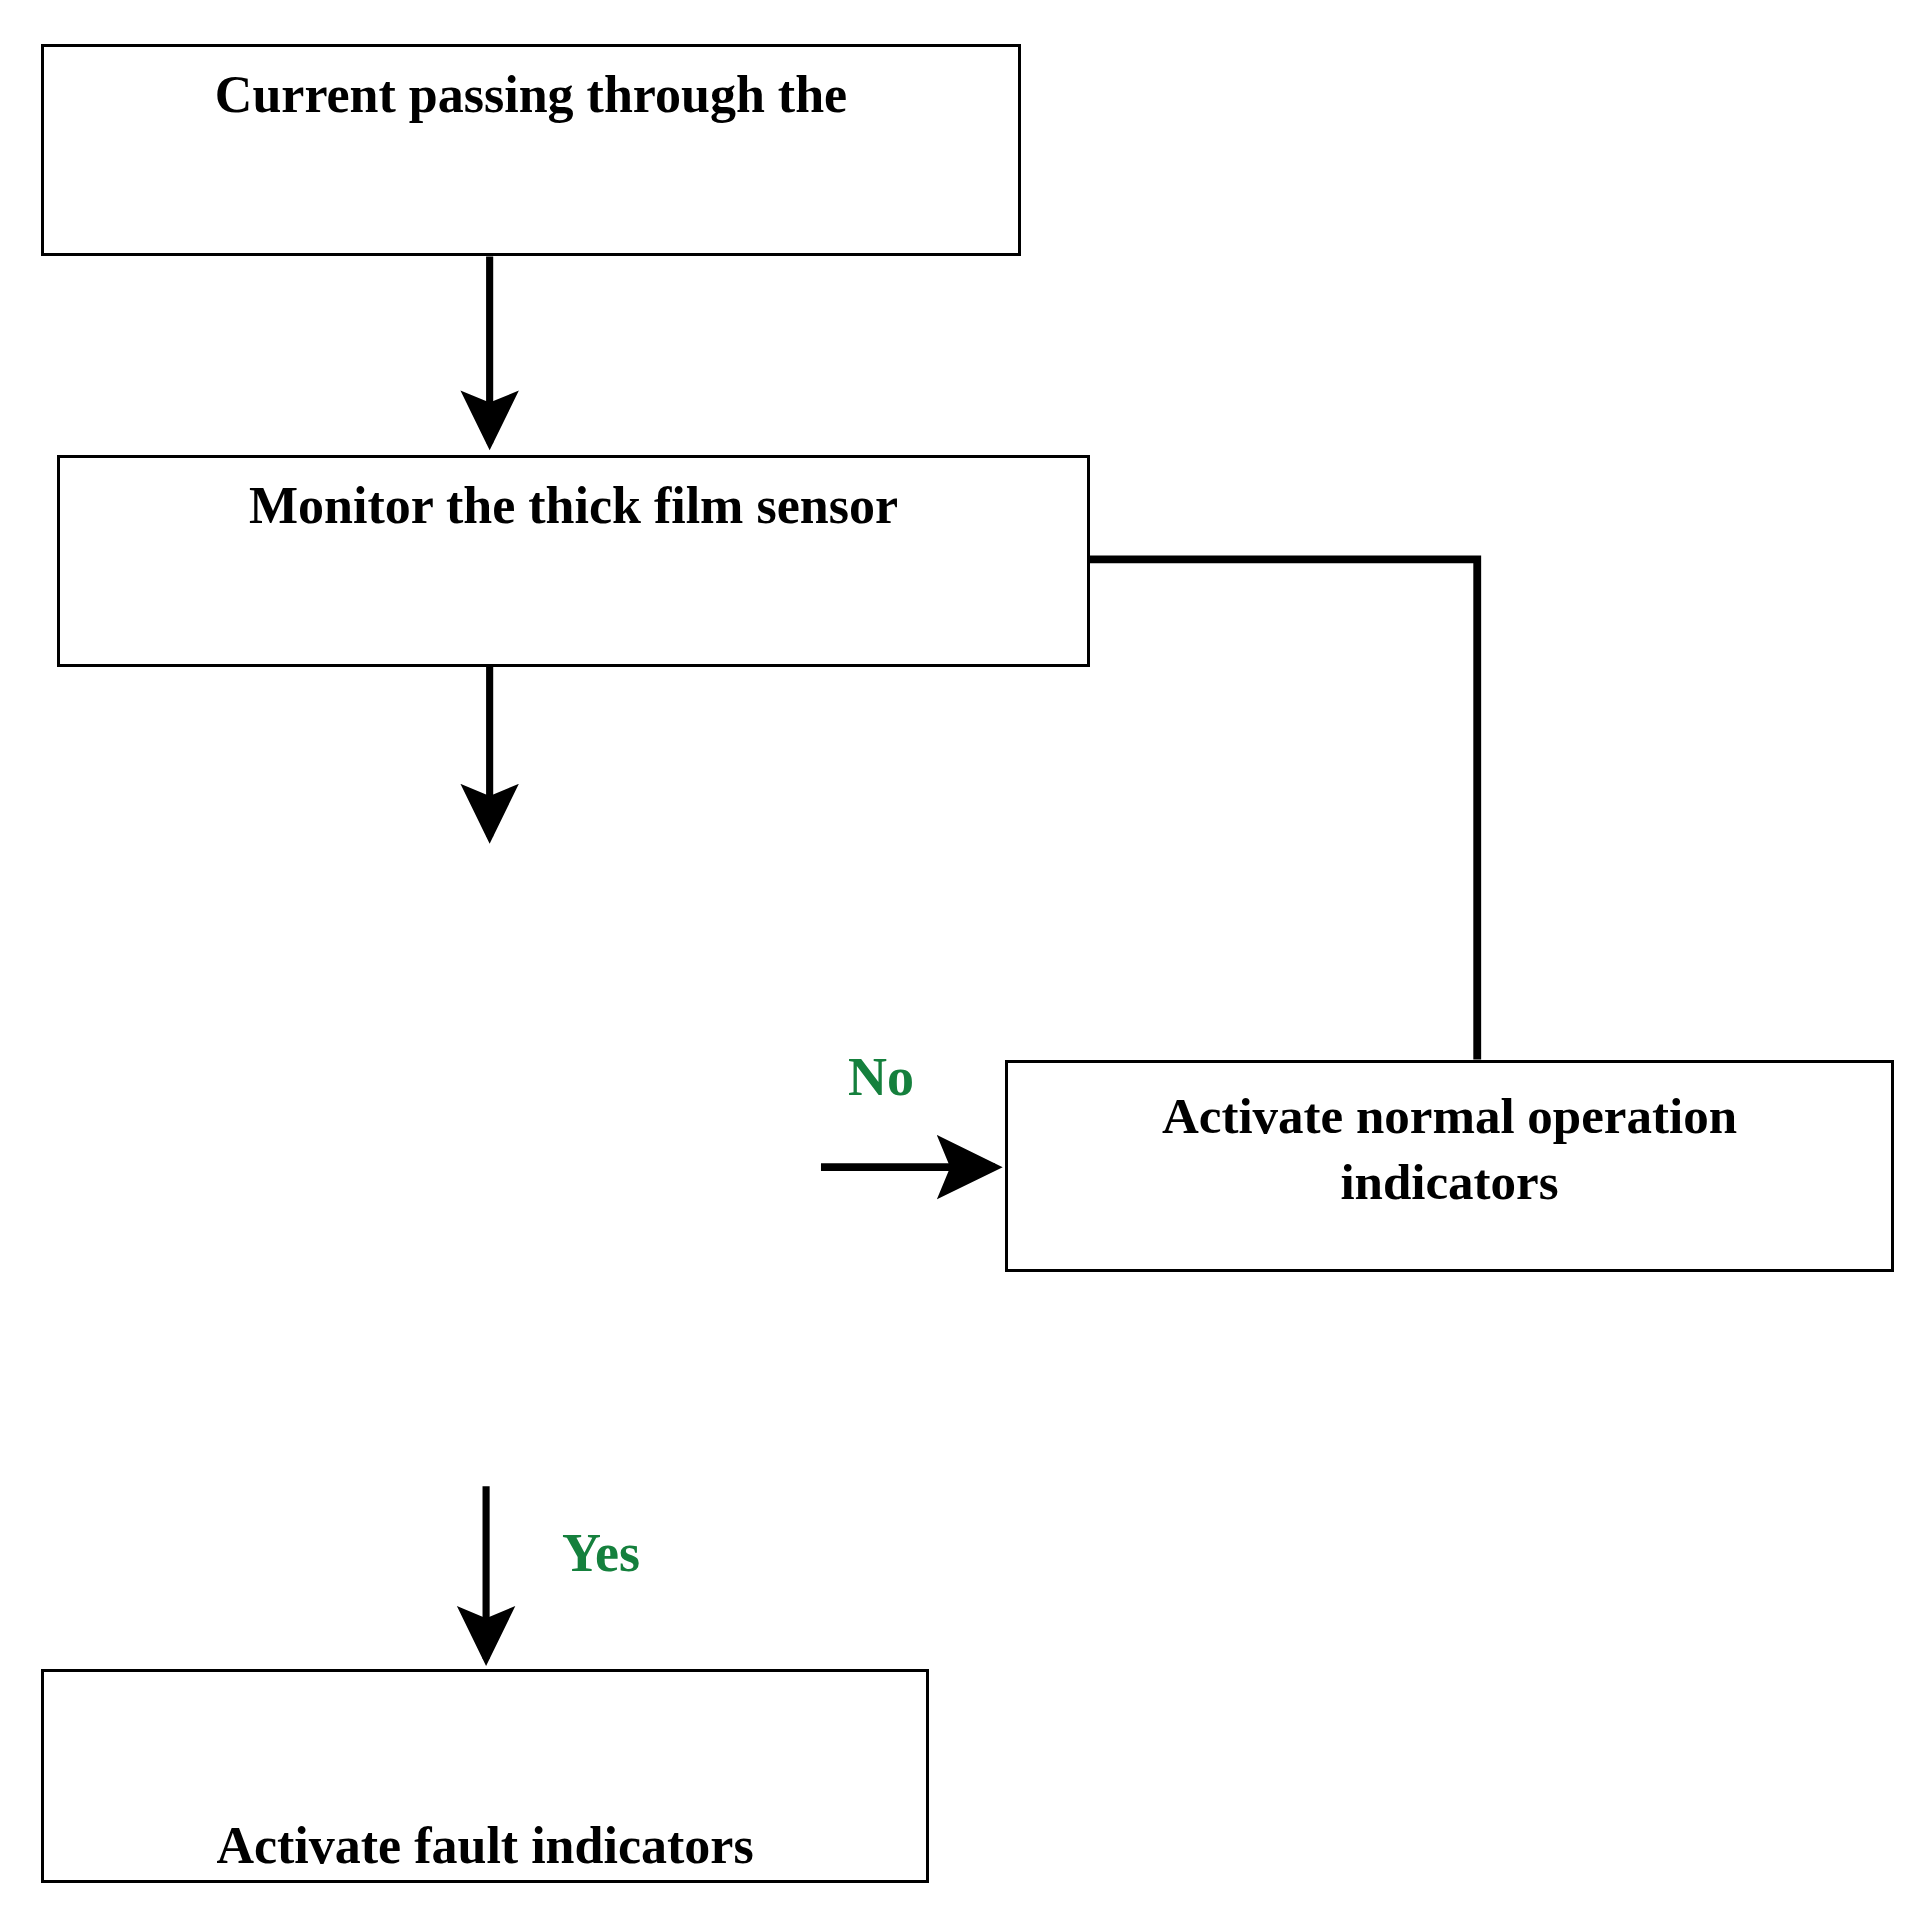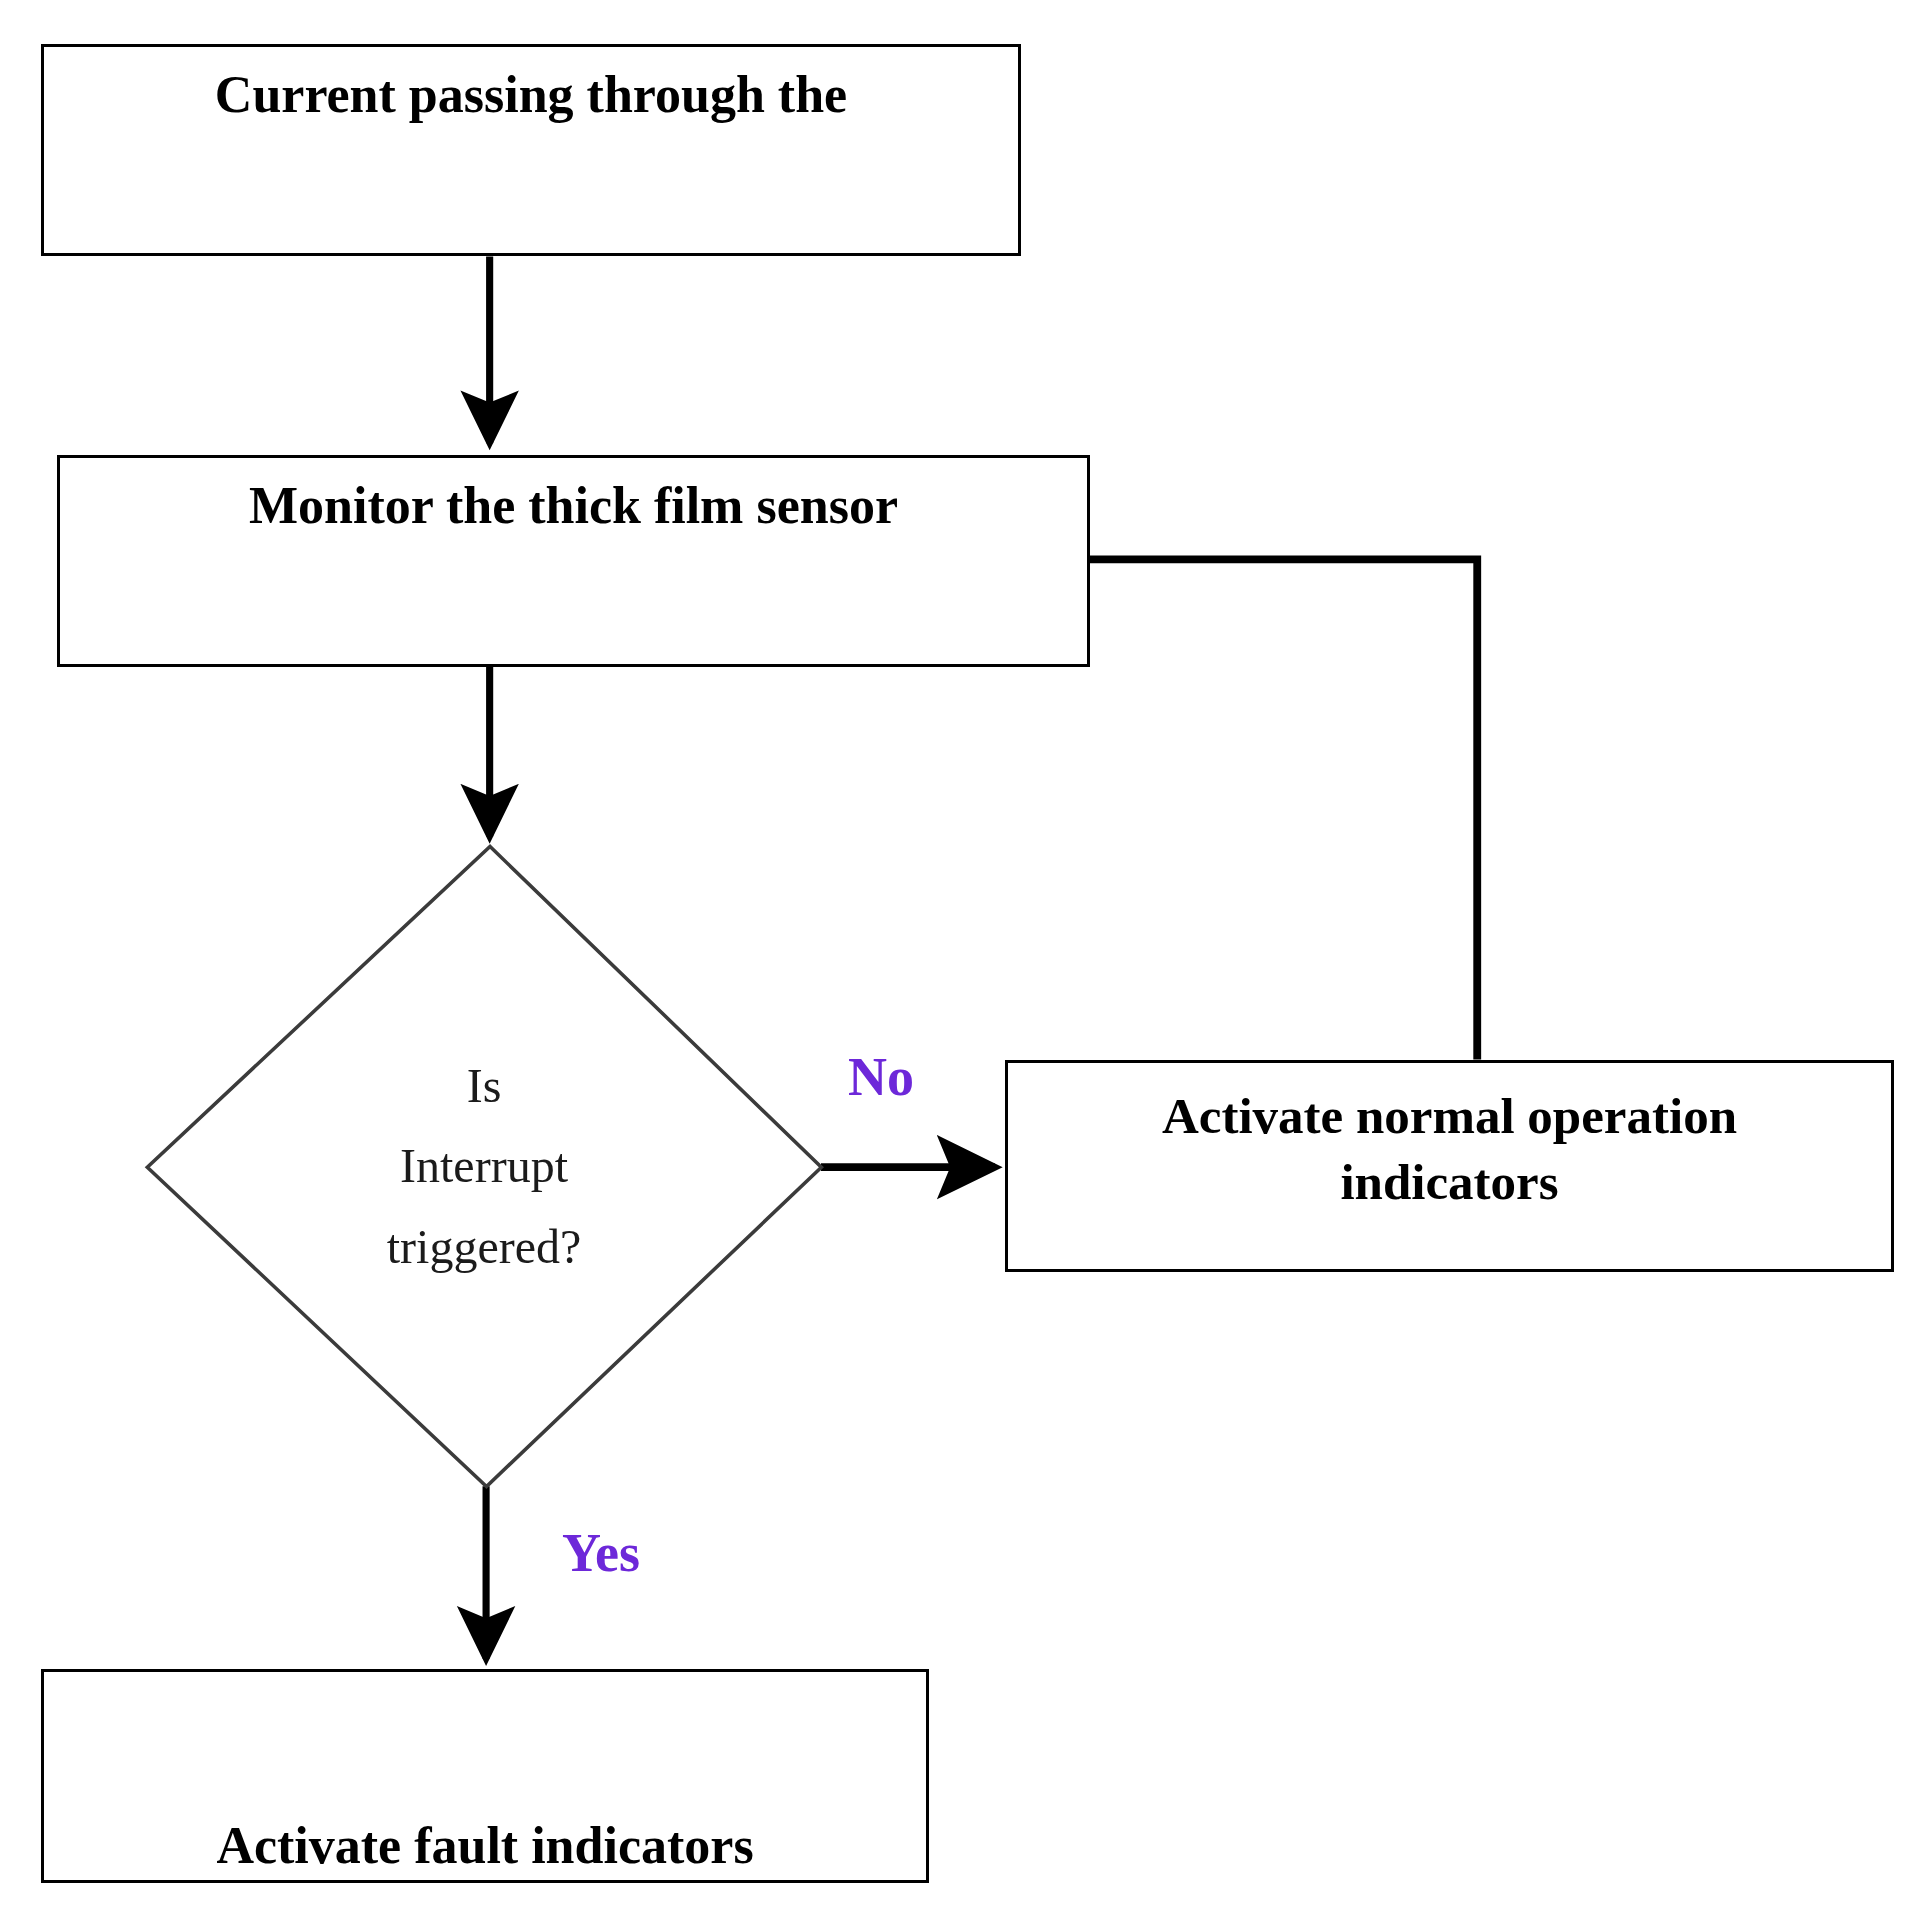--- a/index.html
+++ b/index.html
@@ -100,21 +100,21 @@
     position: absolute;
     left: 0; top: 0;
     width: 1917px; height: 1926px;
     pointer-events: none;
   }
 
   
   .edge-label {
     position: absolute;
     font-weight: bold;
-    color: #6d28d9;
+    color: #15803d;
     font-size: 54px;
     white-space: nowrap;
   }
   #edge-label-no  { left: 848px; top: 1046px; }
   #edge-label-yes { left: 562px;  top: 1522px; }
 </style>
 </head>
 <body>
 
 <div id="canvas">
@@ -148,30 +148,20 @@
   </svg>
 
   <div class="flow-box" id="box-process-current">
     <span class="line">Current passing through the</span>
   </div>
 
   <div class="flow-box" id="box-process-monitor">
     <span class="line">Monitor the thick film sensor</span>
   </div>
 
-  <div id="decision-interrupt">
-    <svg viewBox="0 0 957 908" xmlns="http://www.w3.org/2000/svg">
-      <polygon points="487,5 952,455 482,903 6,455" fill="#ffffff" stroke="#3b3b3b" stroke-width="5" stroke-linejoin="miter"></polygon>
-    </svg>
-    <div class="diamond-text">
-      <span class="dline">Is</span>
-      <span class="dline">Interrupt</span>
-      <span class="dline">triggered?</span>
-    </div>
-  </div>
 
   <div class="flow-box" id="box-process-normal">
     <span class="line">Activate normal operation</span>
     <span class="line">indicators</span>
   </div>
 
   <div class="flow-box" id="box-process-fault">
     <span class="line">Activate fault indicators</span>
   </div>
 

